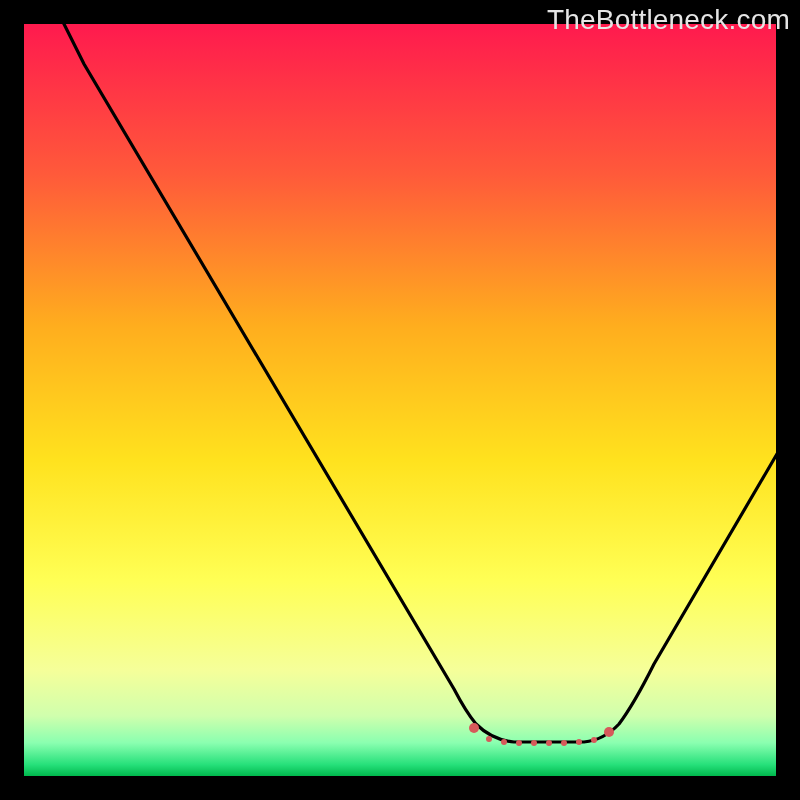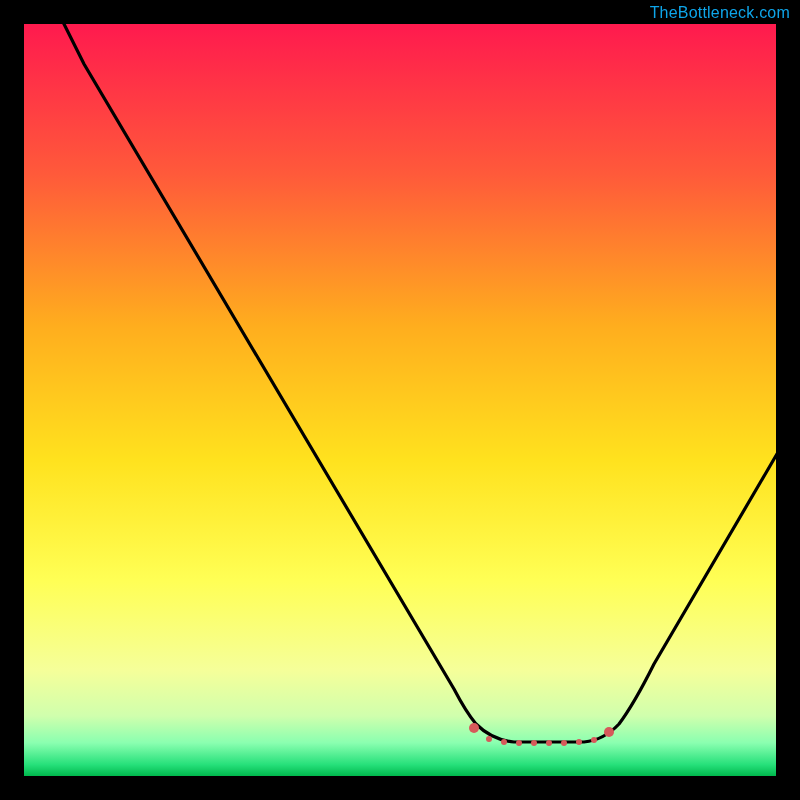--- a/index.html
+++ b/index.html
@@ -16,22 +16,22 @@
     left: 24px;
     top: 24px;
     width: 752px;
     height: 752px;
     background: #000;
   }
   .watermark {
     position: absolute;
     top: 4px;
     right: 10px;
-    color: #0ea5e9;
-    font-size: 16px;
+    color: #e5e5e5;
+    font-size: 28px;
     font-weight: 500;
     letter-spacing: 0.2px;
     z-index: 50;
   }
   svg {
     display: block;
   }
 </style>
 </head>
 <body>

